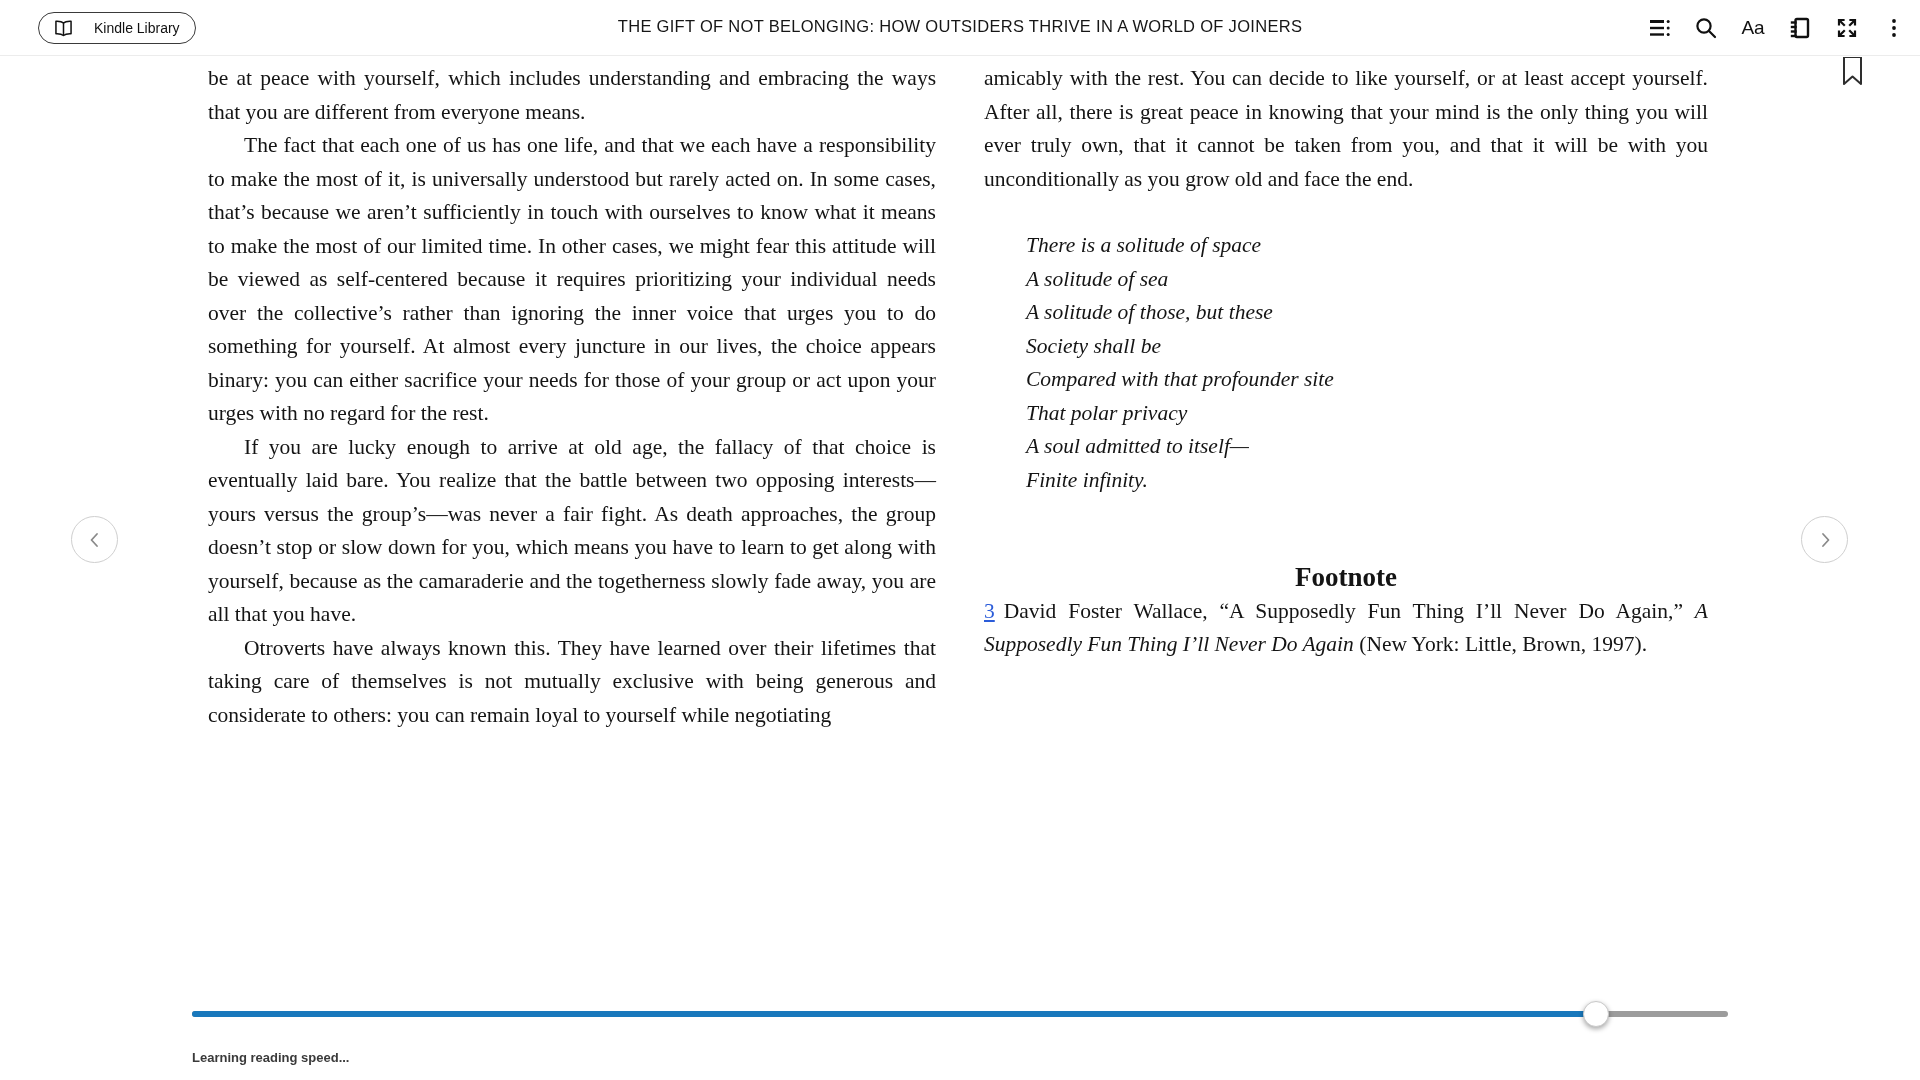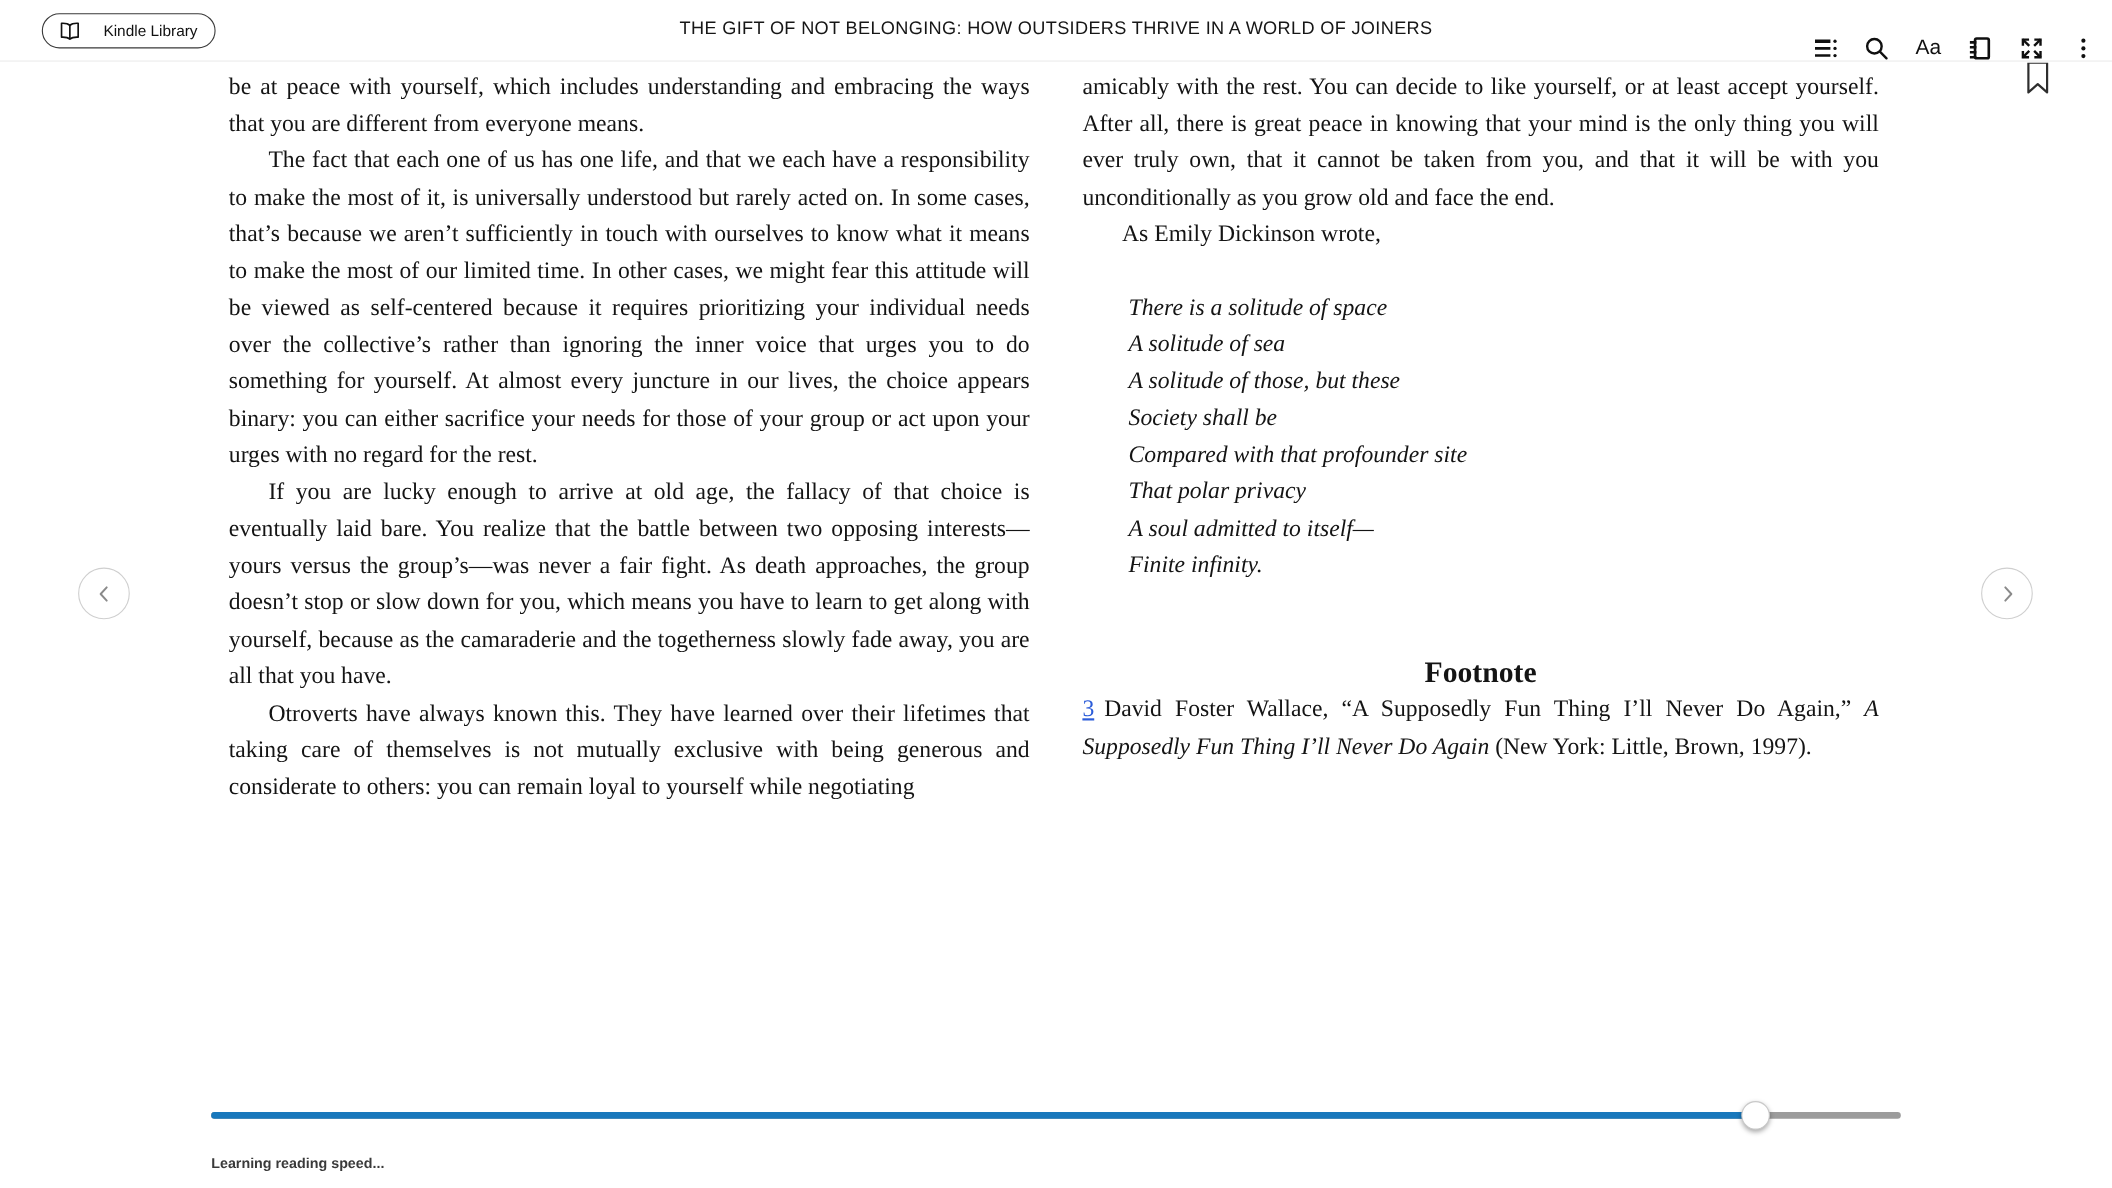--- a/index.html
+++ b/index.html
@@ -7,21 +7,21 @@
           font-family:"Liberation Sans",sans-serif;color:#111;}
 
   
   .topbar{position:absolute;top:0;left:0;width:1920px;height:55px;background:#fff;
           border-bottom:1px solid #ececec;}
   .lib-btn{position:absolute;left:38px;top:12px;height:32px;display:flex;align-items:center;gap:21px;
            padding:0 15px;border:1px solid #3a3a3a;border-radius:17px;background:#fff;
            font-size:14px;color:#111;cursor:pointer;font-family:"Liberation Sans",sans-serif;}
   .book-title{position:absolute;left:50%;top:17px;transform:translateX(-50%);
               font-size:16.5px;letter-spacing:.3px;color:#161616;white-space:nowrap;}
-  .hicons{position:absolute;right:13px;top:16px;height:55px;display:flex;align-items:center;gap:21px;}
+  .hicons{position:absolute;right:13px;top:0;height:55px;display:flex;align-items:center;gap:21px;}
   .hicon{width:26px;height:26px;display:flex;align-items:center;justify-content:center;
          background:none;border:none;padding:0;cursor:pointer;color:#101010;}
   .aa-glyph{font-size:19px;color:#101010;font-family:"Liberation Sans",sans-serif;}
 
   .bookmark{position:absolute;left:1842px;top:57px;cursor:pointer;}
 
   
   .navbtn{position:absolute;top:516px;width:47px;height:47px;border-radius:50%;
           border:1px solid #cfcfcf;background:#fff;color:#8a8a8a;
           display:flex;align-items:center;justify-content:center;cursor:pointer;}
@@ -162,21 +162,20 @@
   <div class="col col-left">
       <p>be at peace with yourself, which includes understanding and embracing the ways that you are different from everyone means.</p>
       <p class="indent">The fact that each one of us has one life, and that we each have a responsibility to make the most of it, is universally understood but rarely acted on. In some cases, that’s because we aren’t sufficiently in touch with ourselves to know what it means to make the most of our limited time. In other cases, we might fear this attitude will be viewed as self-centered because it requires prioritizing your individual needs over the collective’s rather than ignoring the inner voice that urges you to do something for yourself. At almost every juncture in our lives, the choice appears binary: you can either sacrifice your needs for those of your group or act upon your urges with no regard for the rest.</p>
       <p class="indent">If you are lucky enough to arrive at old age, the fallacy of that choice is eventually laid bare. You realize that the battle between two opposing interests—yours versus the group’s—was never a fair fight. As death approaches, the group doesn’t stop or slow down for you, which means you have to learn to get along with yourself, because as the camaraderie and the togetherness slowly fade away, you are all that you have.</p>
       <p class="indent">Otroverts have always known this. They have learned over their lifetimes that taking care of themselves is not mutually exclusive with being generous and considerate to others: you can remain loyal to yourself while negotiating</p>
     </div>
 
   <div class="col col-right">
     <div>
         <p>amicably with the rest. You can decide to like yourself, or at least accept yourself. After all, there is great peace in knowing that your mind is the only thing you will ever truly own, that it cannot be taken from you, and that it will be with you unconditionally as you grow old and face the end.</p>
-        <p class="indent">As Emily Dickinson wrote,</p>
       </div>
 
     <div class="poem">
         <p>There is a solitude of space</p>
         <p>A solitude of sea</p>
         <p>A solitude of those, but these</p>
         <p>Society shall be</p>
         <p>Compared with that profounder site</p>
         <p>That polar privacy</p>
         <p>A soul admitted to itself—</p>

